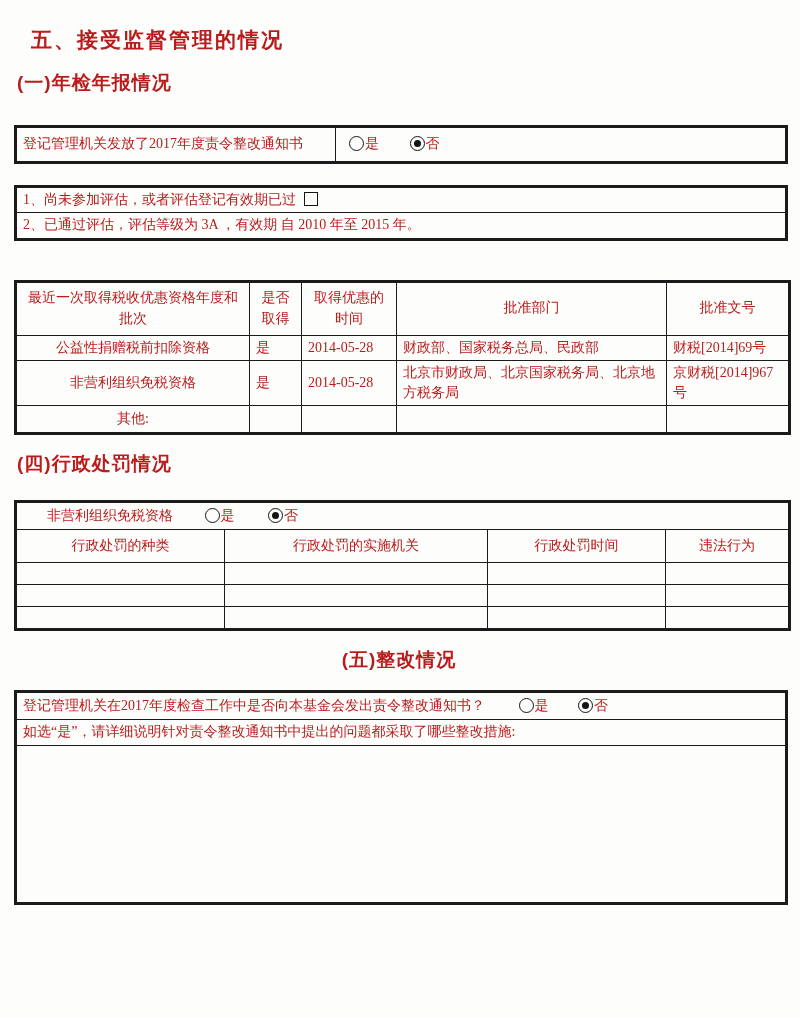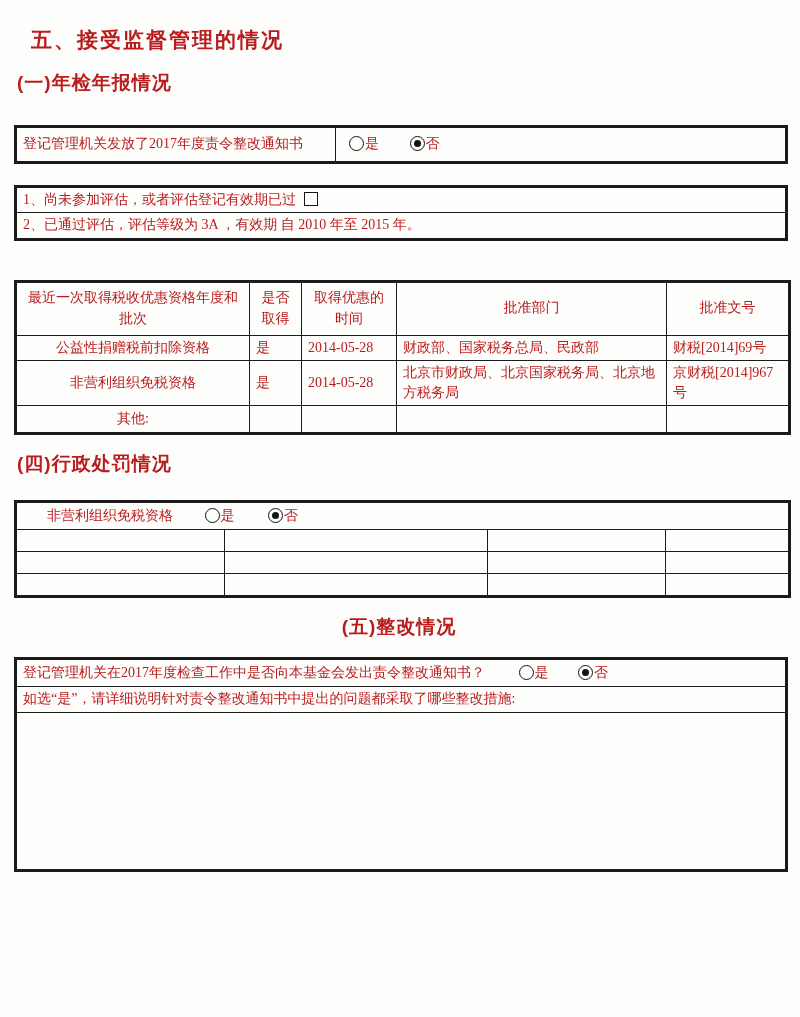--- a/index.html
+++ b/index.html
@@ -187,20 +187,26 @@
         <col style="width:124px">
       </colgroup>
     <tbody>
         <tr class="qrow">
       <td colspan="4">
         <span>非营利组织免税资格</span>
         <span class="opt"><span class="radio"></span><span>是</span></span>
         <span class="opt"><span class="radio checked"></span><span>否</span></span>
       </td>
     </tr>
+    <tr>
+      <th>行政处罚的种类</th>
+      <th>行政处罚的实施机关</th>
+      <th>行政处罚时间</th>
+      <th>违法行为</th>
+    </tr>
     <tr class="erow">
       <td></td>
           <td></td>
           <td></td>
           <td></td>
     </tr>
     <tr class="erow">
       <td></td>
           <td></td>
           <td></td>

